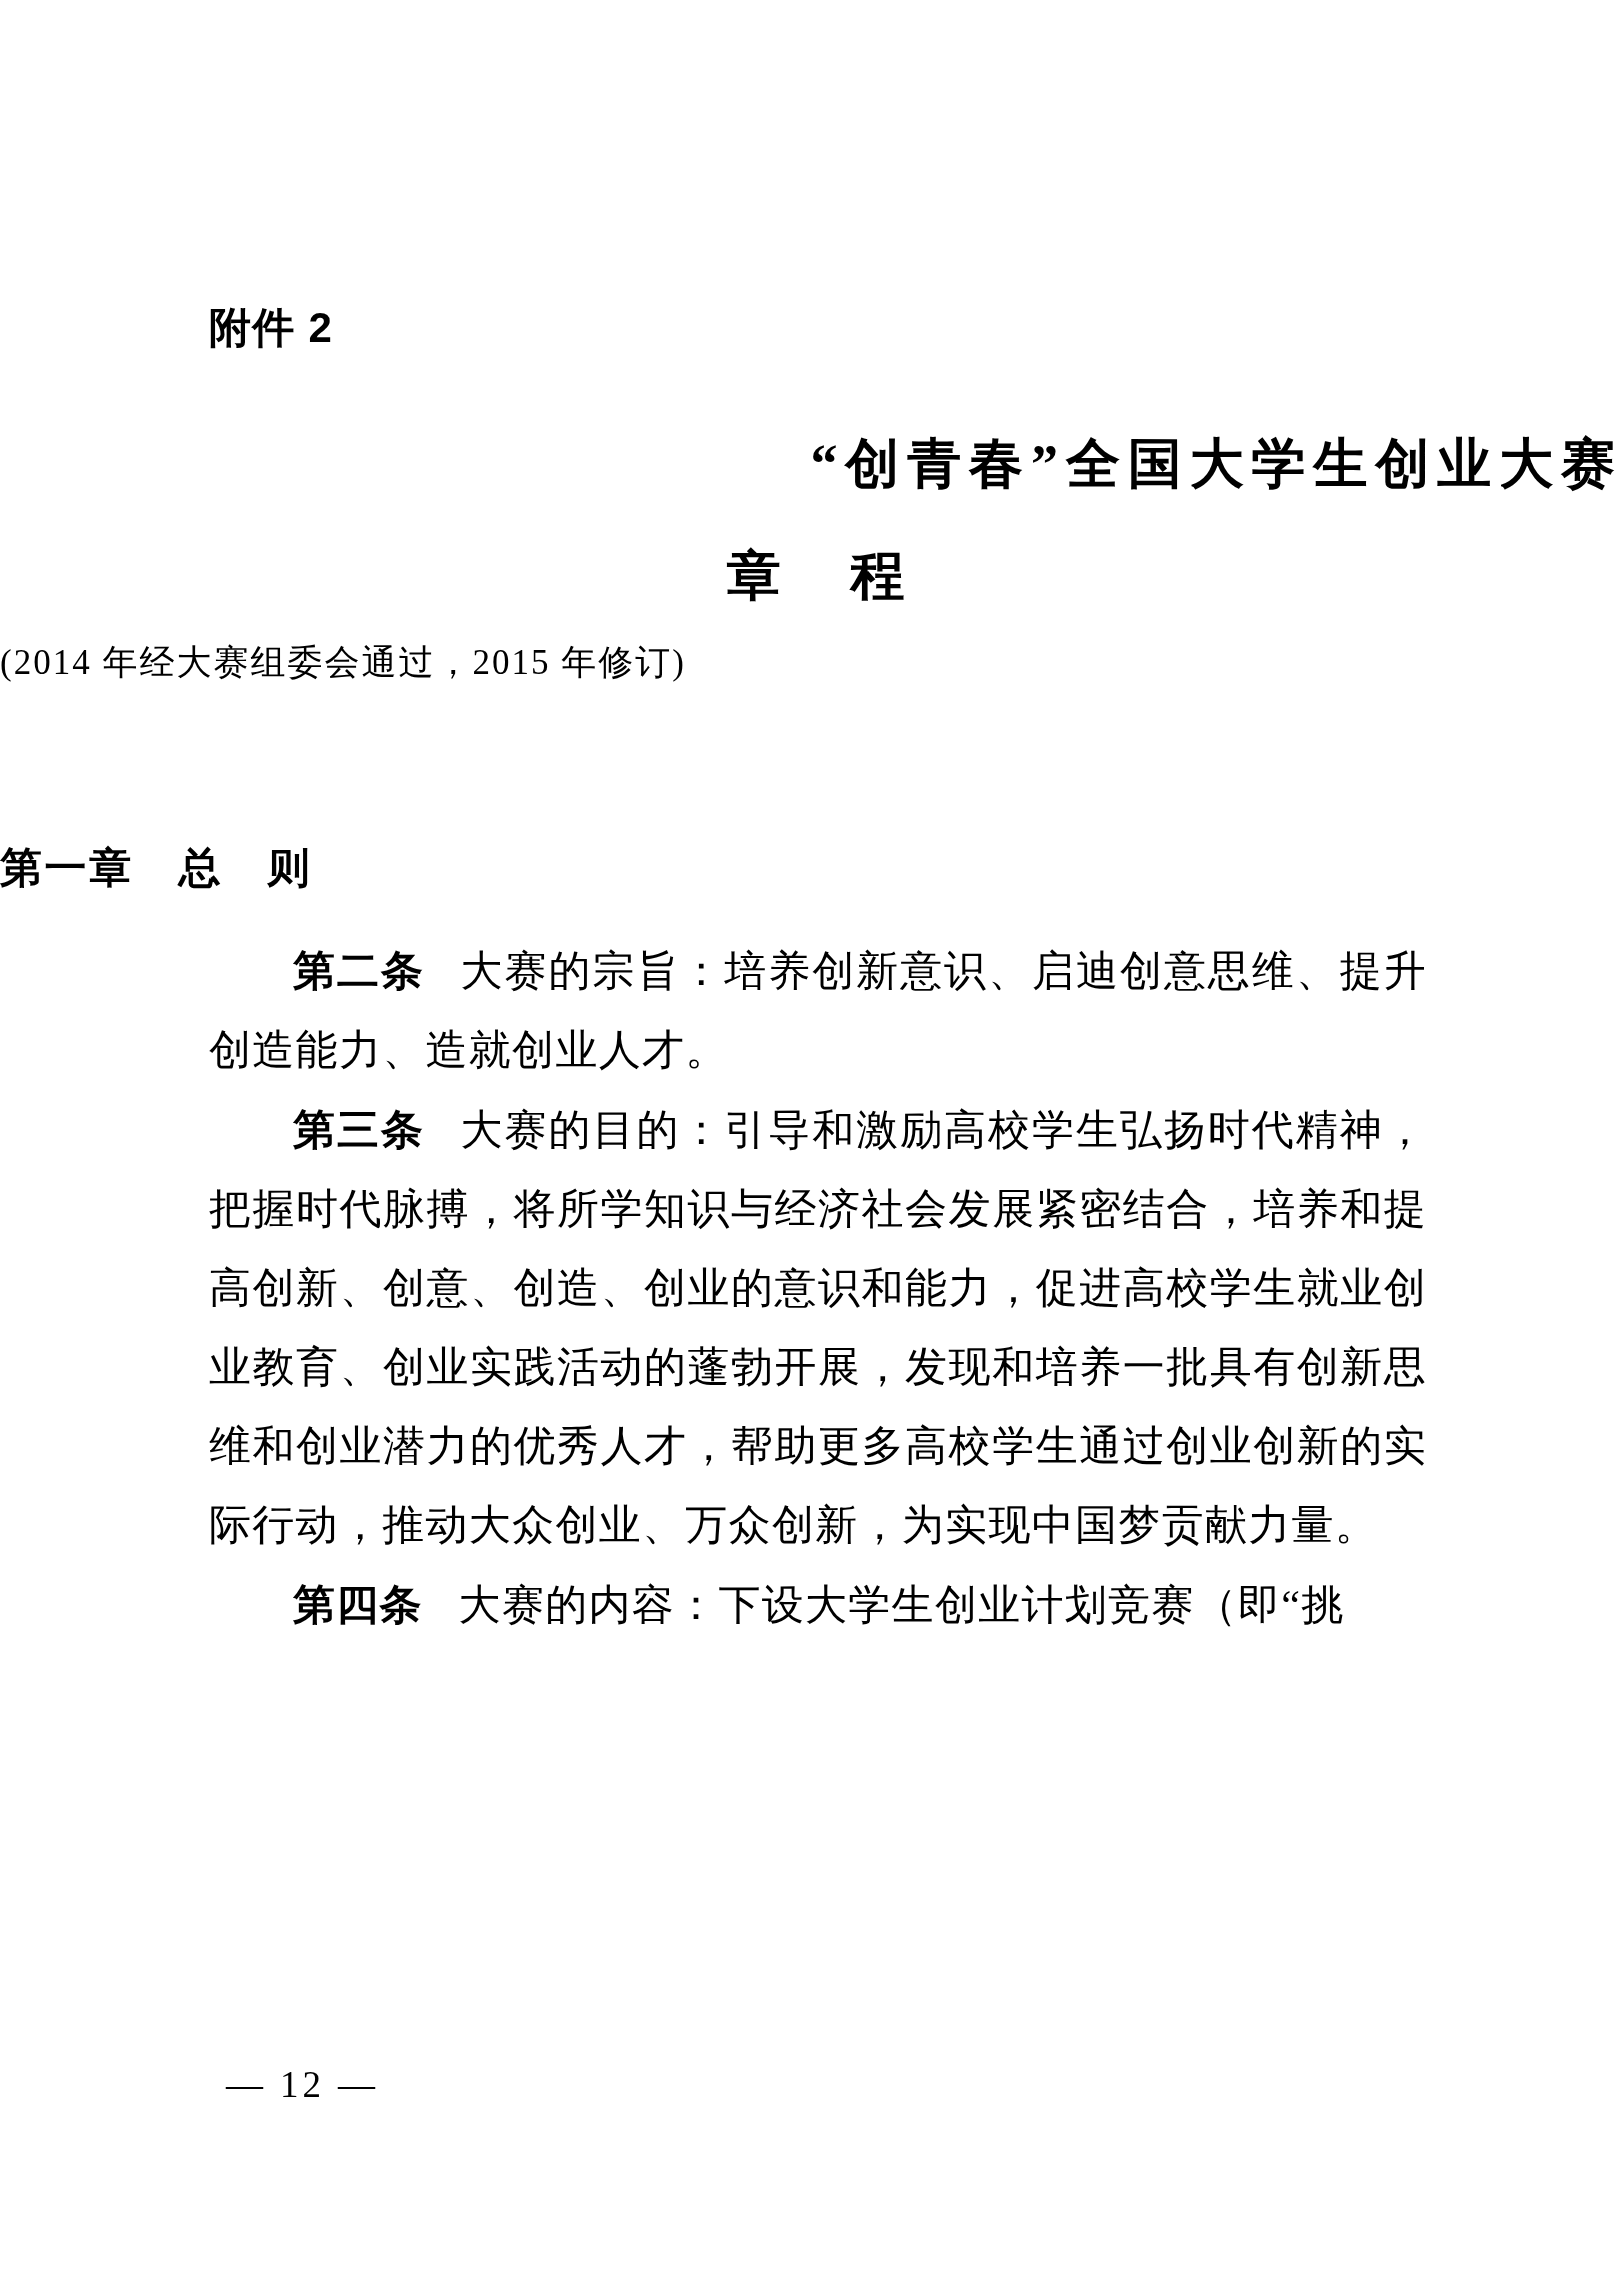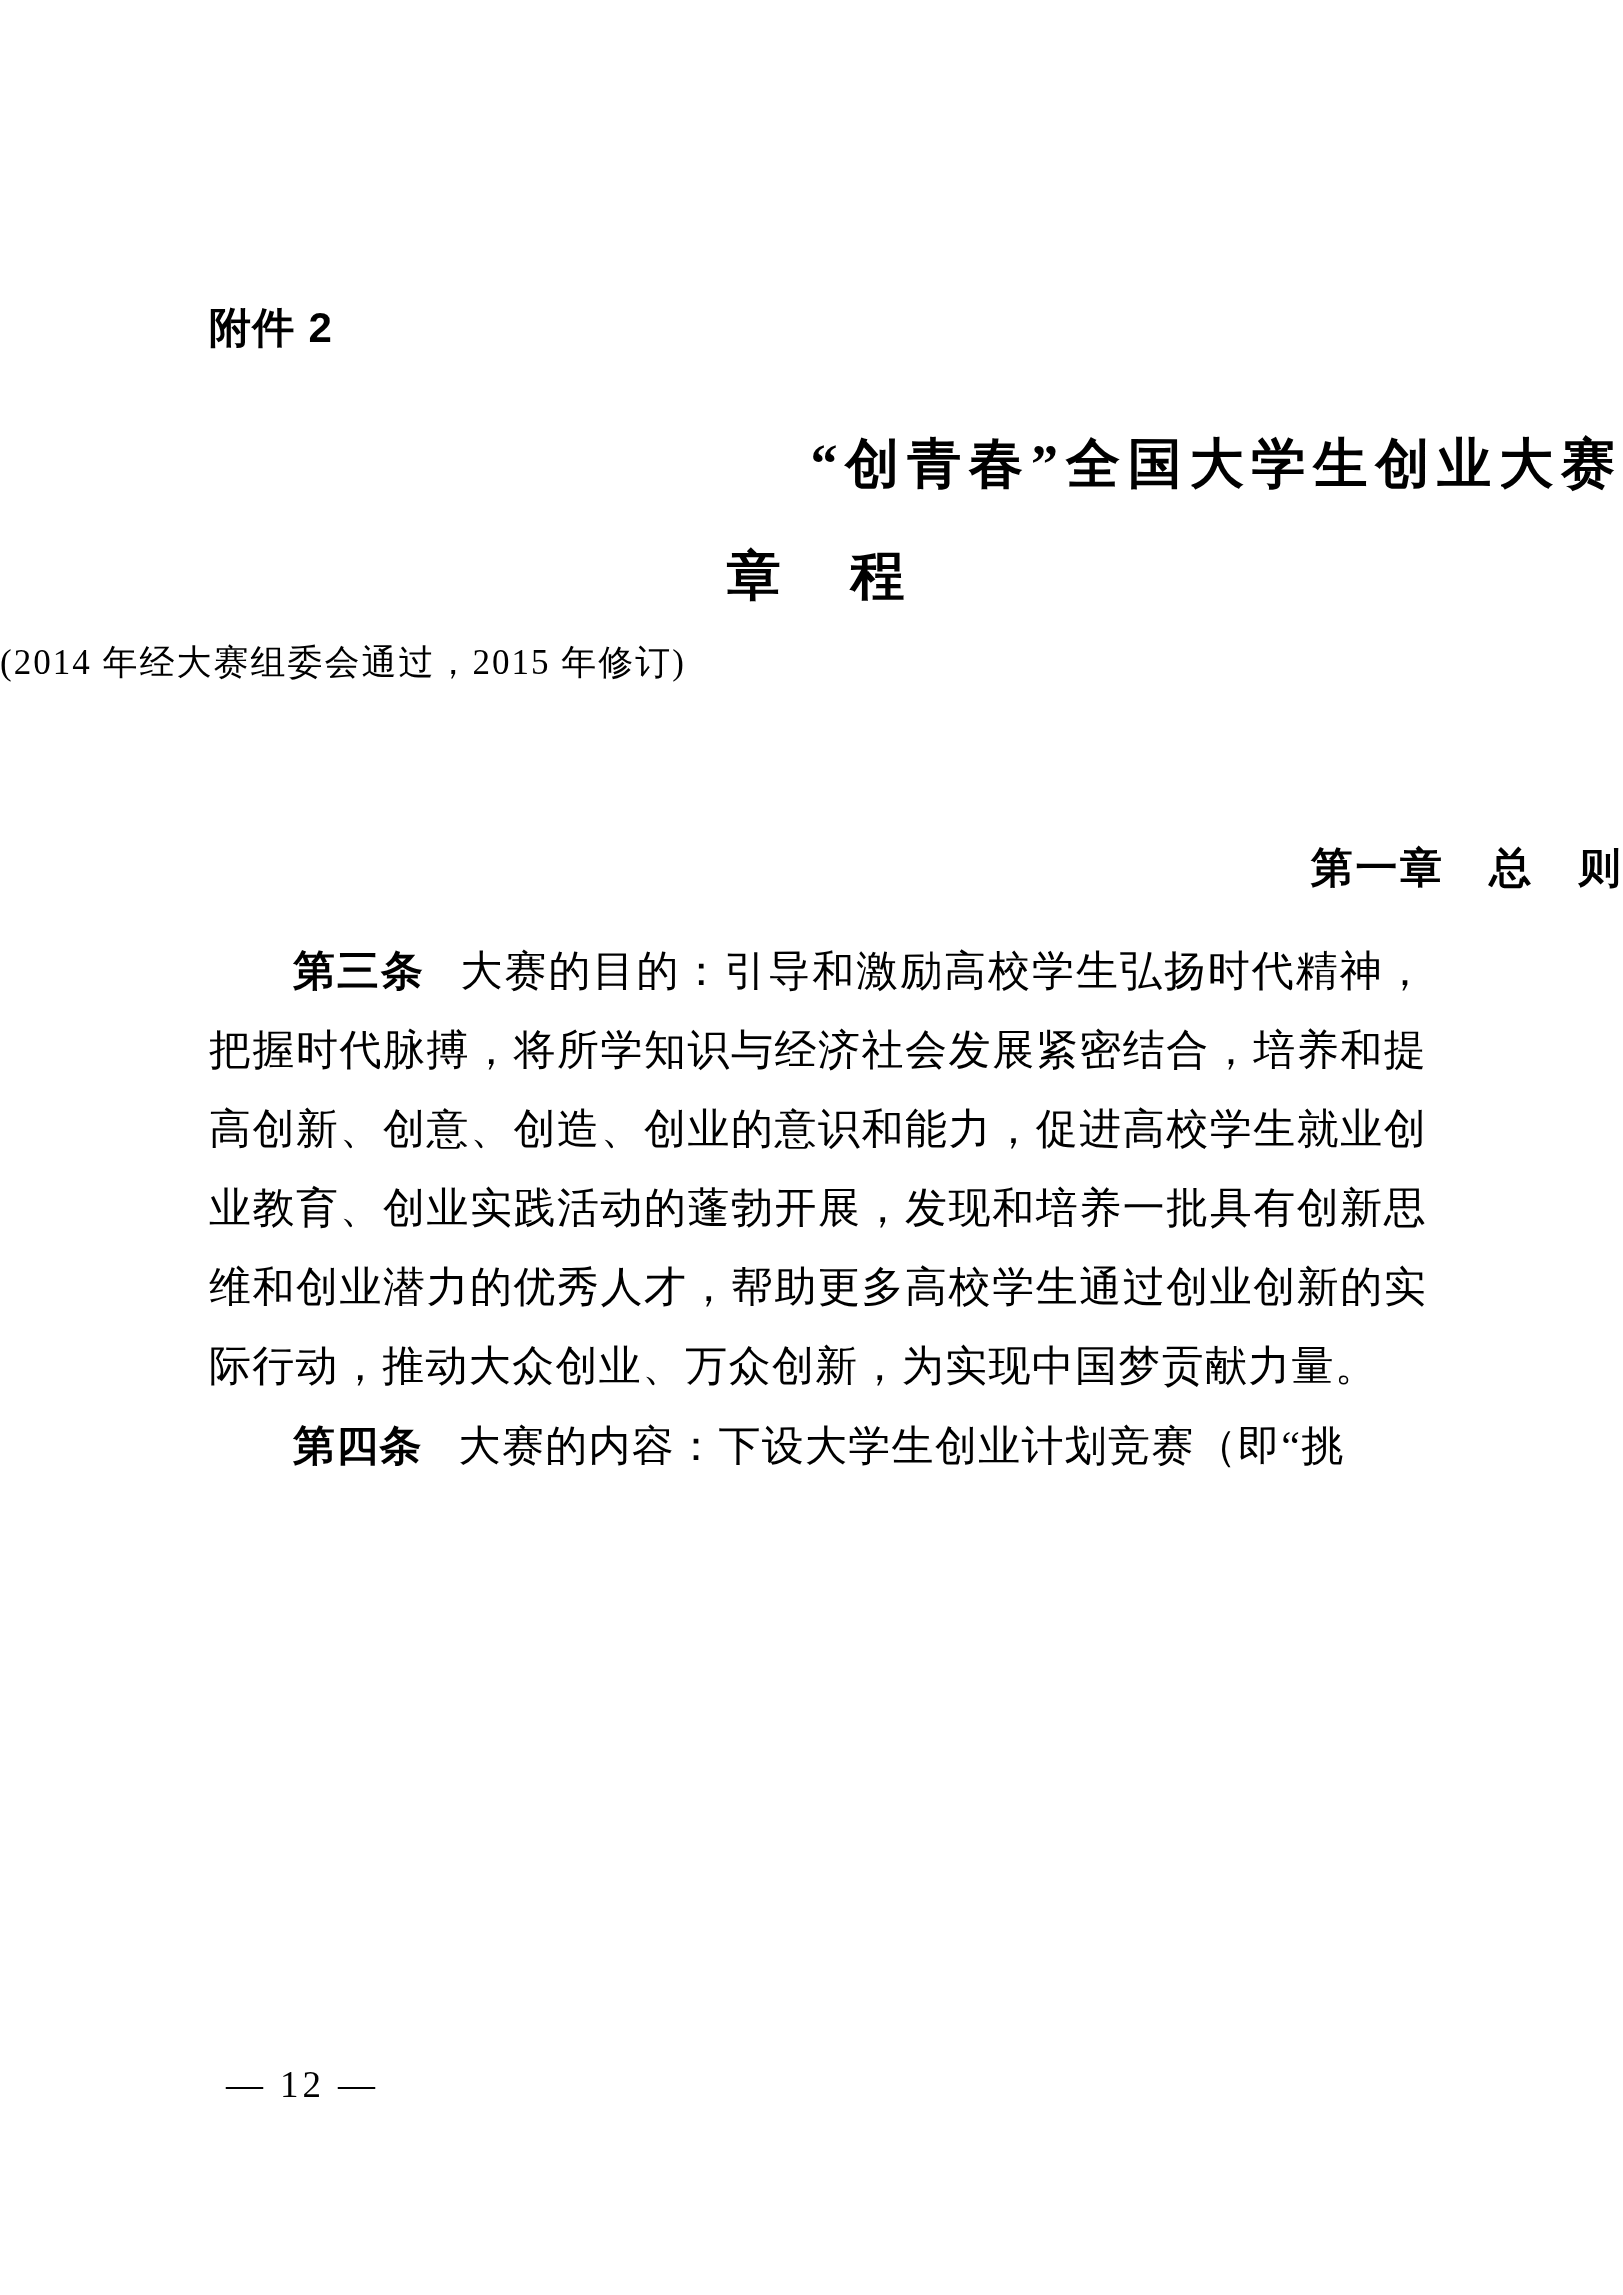--- a/index.html
+++ b/index.html
@@ -63,21 +63,21 @@
     font-size: 35px;
     line-height: 1.3;
     letter-spacing: 2px;
     white-space: nowrap;
   }
   .chapter-heading {
     position: absolute;
     left: 0;
     top: 843px;
     width: 100%;
-    text-align: right;
+    text-align: left;
     font-family: "Liberation Sans", sans-serif;
     font-weight: bold;
     font-size: 42px;
     line-height: 1.2;
     letter-spacing: 2.6px;
     white-space: nowrap;
   }
   .doc-body {
     position: absolute;
     left: 209px;
@@ -120,20 +120,21 @@
 
   <div class="title-line2">章　程</div>
 
   <div class="subtitle">(2014 年经大赛组委会通过，2015 年修订)</div>
 
   <div class="chapter-heading">第一章　总　则</div>
 
   <div class="doc-body">
 
 
+    <p><span class="article-leader">第二条</span><span>大赛的宗旨：培养创新意识、启迪创意思维、提升创造能力、造就创业人才。</span></p>
 
     <p><span class="article-leader">第三条</span><span>大赛的目的：引导和激励高校学生弘扬时代精神，把握时代脉搏，将所学知识与经济社会发展紧密结合，培养和提高创新、创意、创造、创业的意识和能力，促进高校学生就业创业教育、创业实践活动的蓬勃开展，发现和培养一批具有创新思维和创业潜力的优秀人才，帮助更多高校学生通过创业创新的实际行动，推动大众创业、万众创新，为实现中国梦贡献力量。</span></p>
 
     <p><span class="article-leader">第四条</span><span>大赛的内容：下设大学生创业计划竞赛（即“挑</span></p>
 
   </div>
 
   <div class="page-footer">— 12 —</div>
 
 </div>

